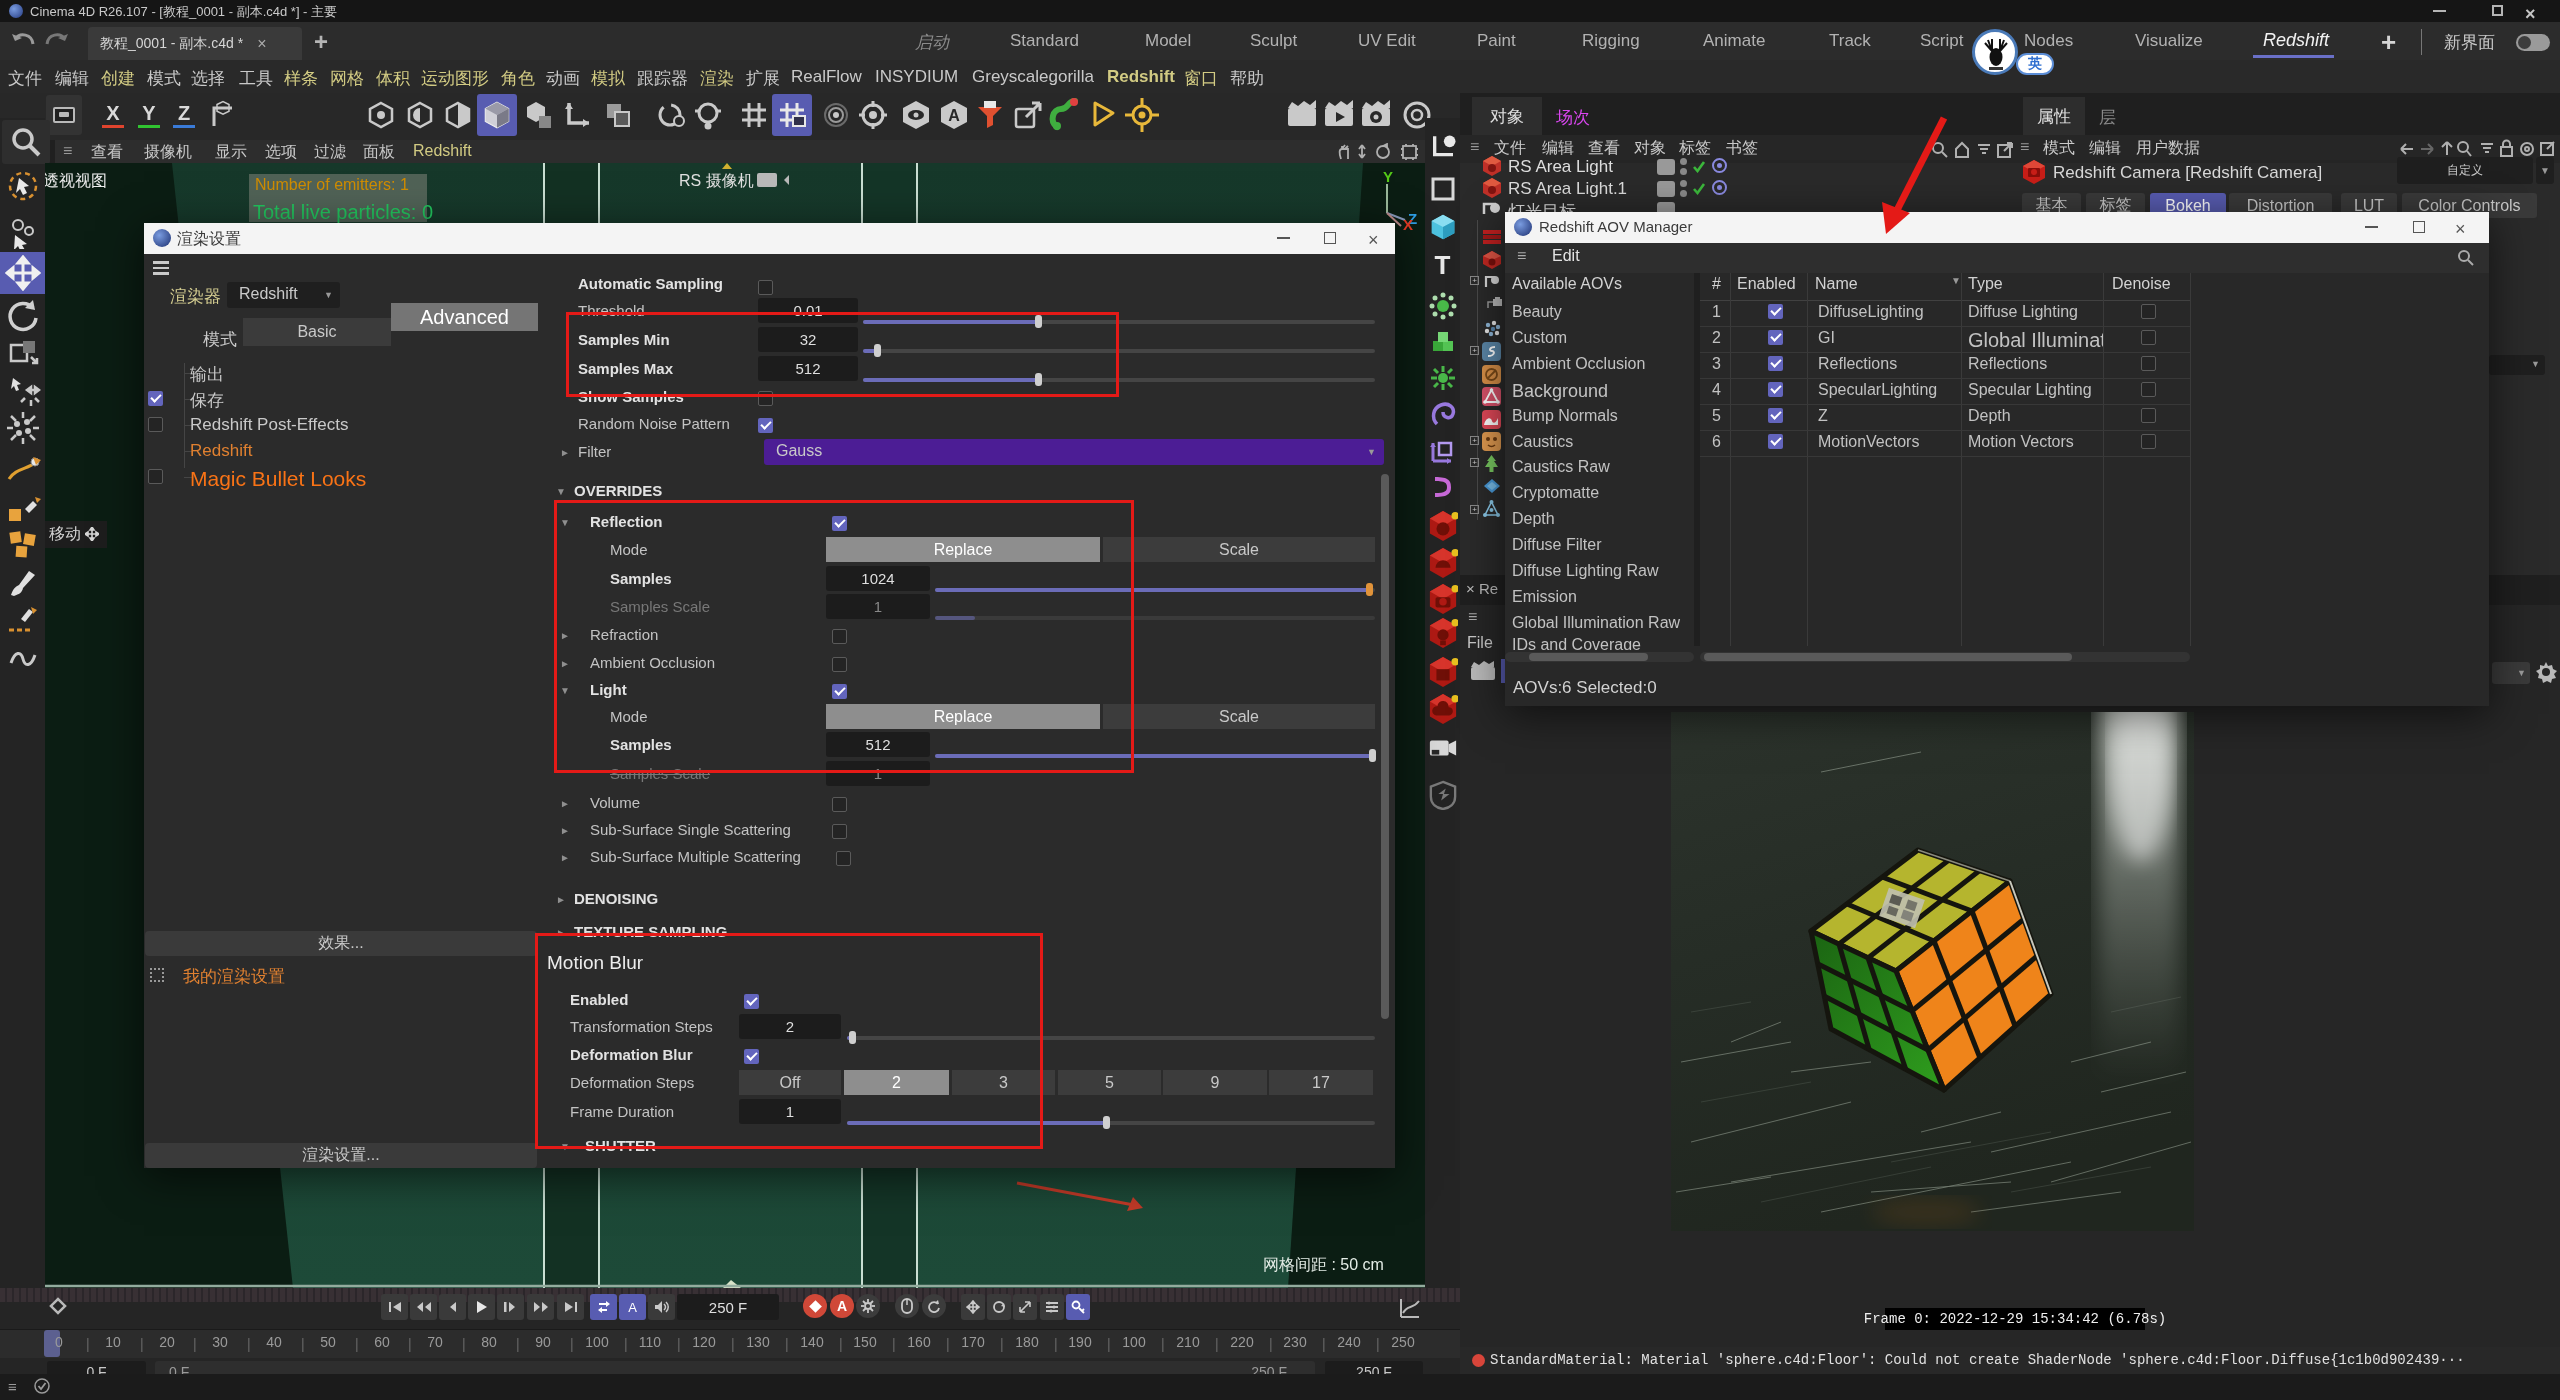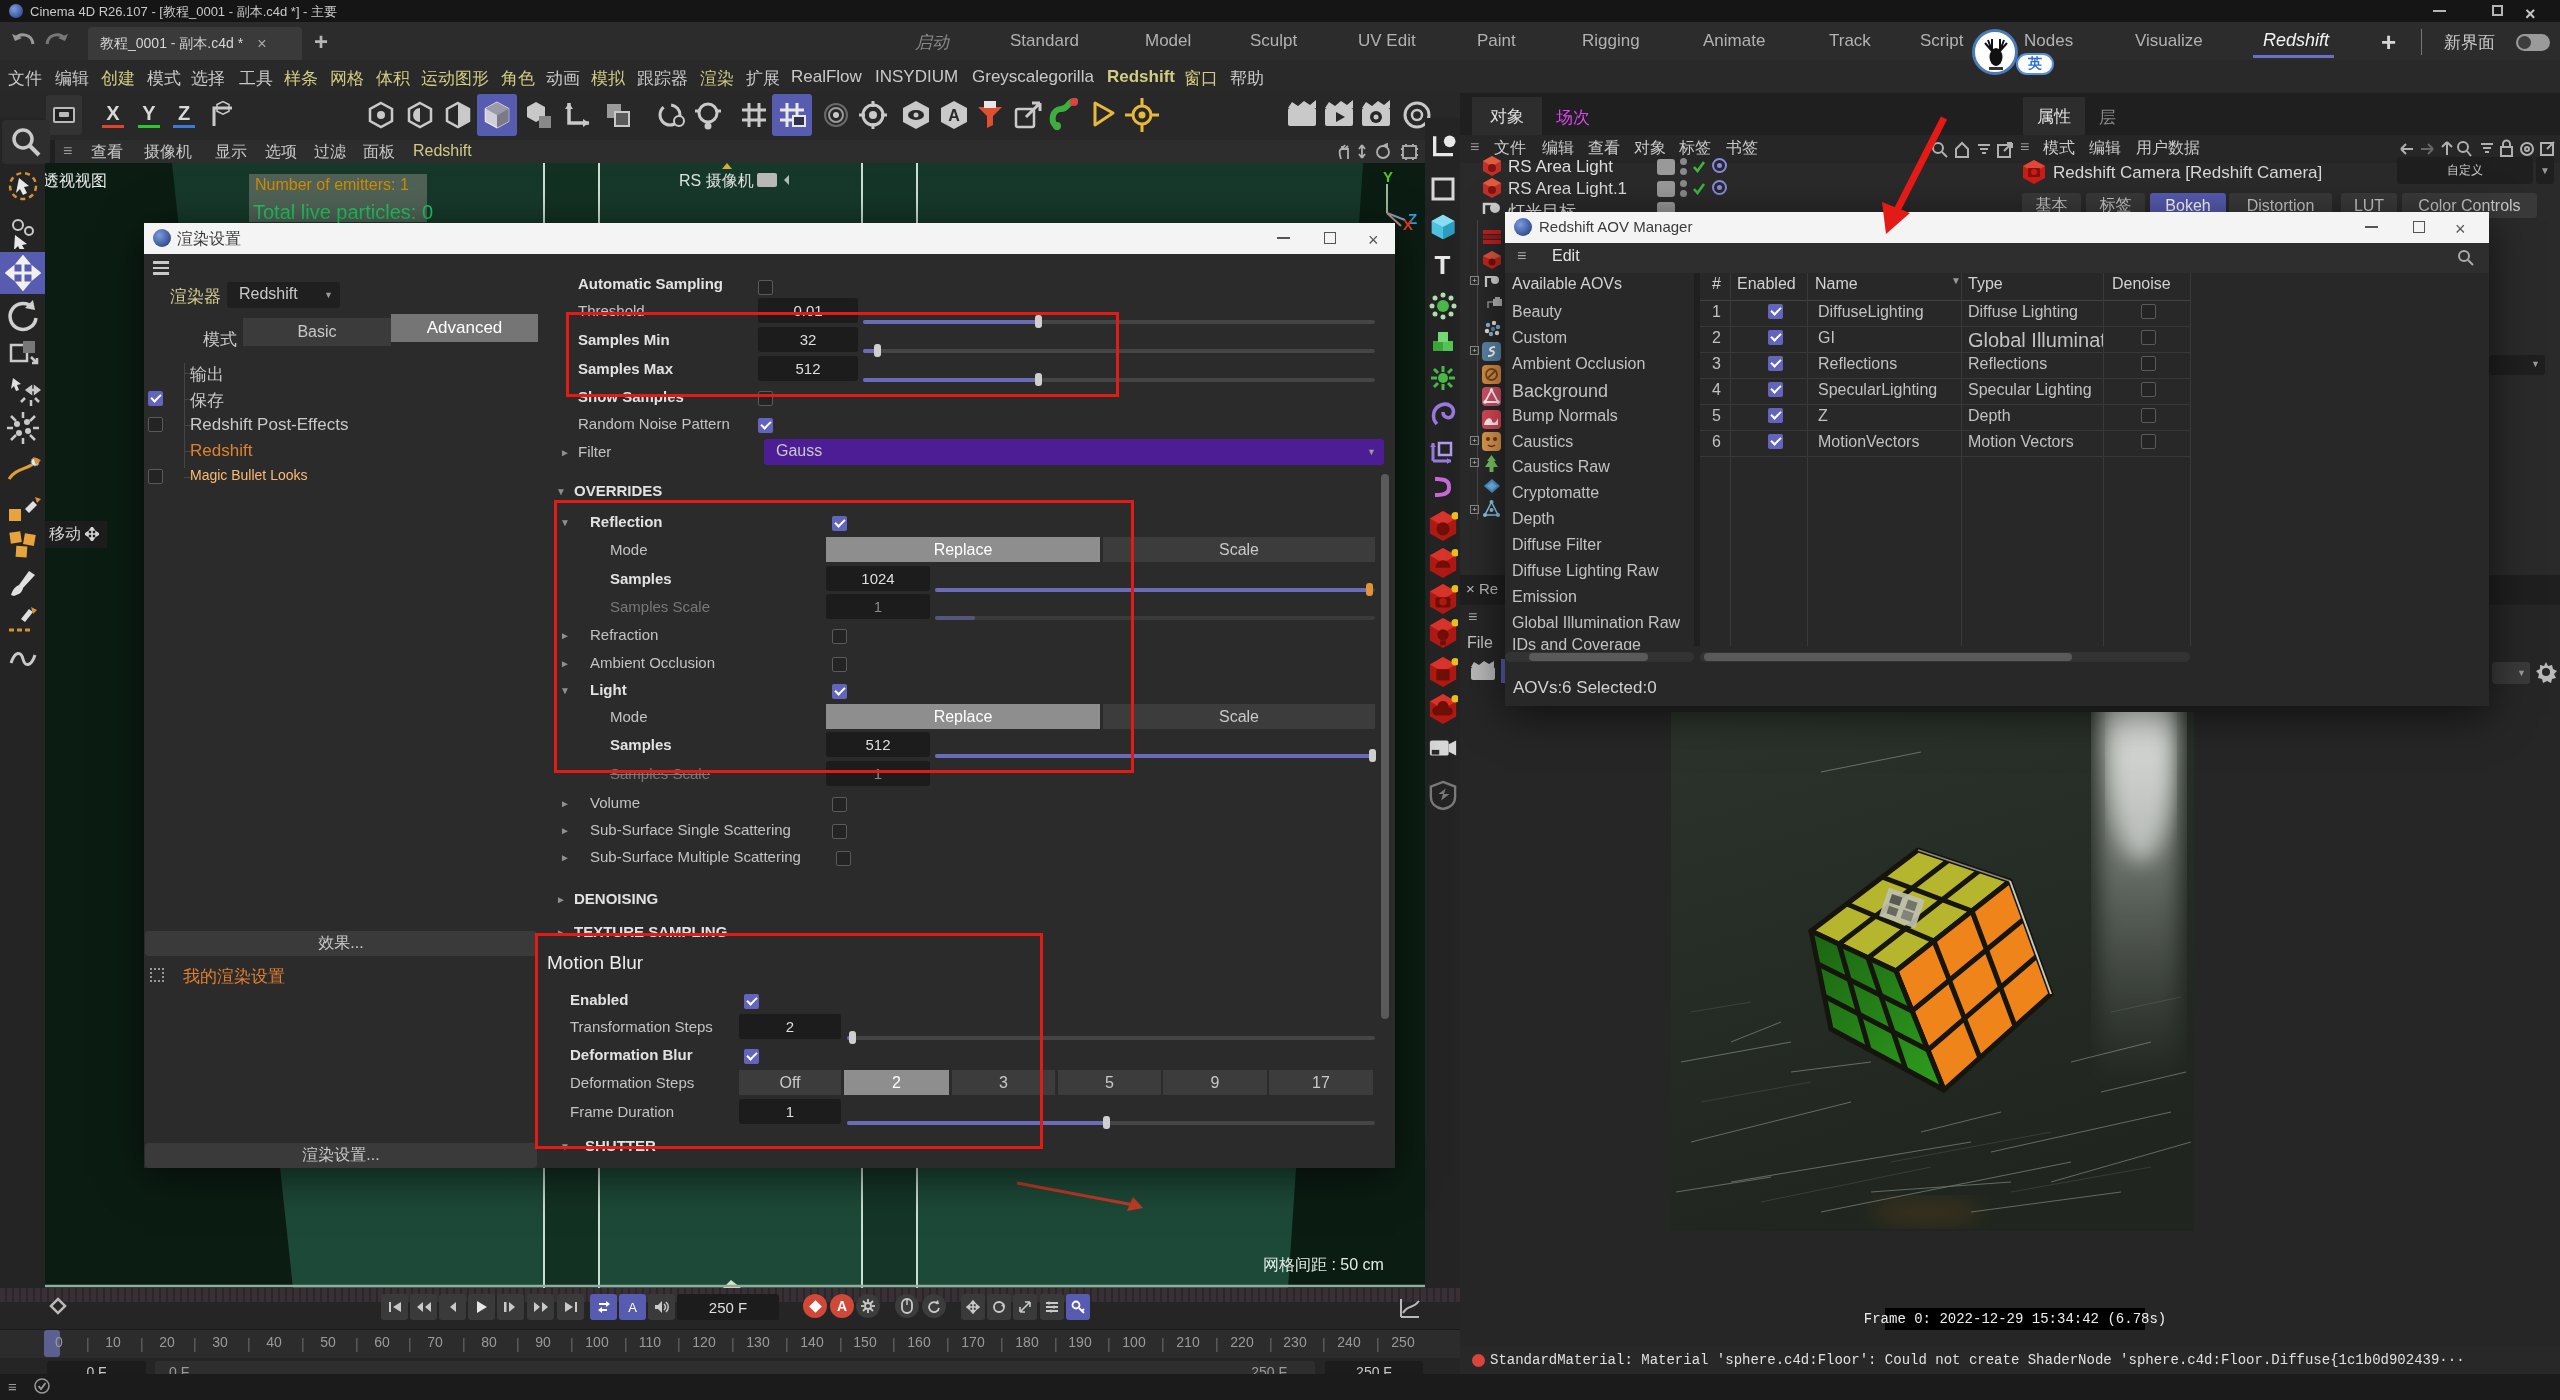--- a/index.html
+++ b/index.html
@@ -854,35 +854,35 @@
         <div style="height:2.5px;background:#c9c9c9;margin-bottom:3px"></div>
         <div style="height:2.5px;background:#c9c9c9"></div>
       </div>
   <div class="ab" style="left:26px;top:62px;color:#d6cf92;font-size:17px">渲染器</div>
   <div class="ab" style="left:83px;top:59px;width:113px;height:26px;background:#1f1f1f;border-radius:3px;color:#c9c9c9;font-size:16px">
         <span style="position:absolute;left:12px;top:3px">Redshift</span>
         <span style="position:absolute;right:7px;top:8px;color:#999;font-size:9px">▼</span>
       </div>
   <div class="ab" style="left:59px;top:105px;color:#c9c9c9;font-size:17px">模式</div>
   <div class="ab" style="left:99px;top:95px;width:148px;height:28px;background:#3b3b3b;color:#c9c9c9;font-size:16px;display:flex;align-items:center;justify-content:center">Basic</div>
-  <div class="ab" style="left:247px;top:91px;width:147px;height:28px;background:#757575;color:#fff;font-size:17px;display:flex;align-items:center;justify-content:center">Advanced</div>
+  <div class="ab" style="left:247px;top:80px;width:147px;height:28px;background:#757575;color:#fff;font-size:20px;display:flex;align-items:center;justify-content:center">Advanced</div>
   <div class="ab" style="left:40px;top:140px;width:1px;height:105px;background:#454545"></div>
   <div class="ab" style="left:40px;top:150px;width:8px;height:1px;background:#454545"></div>
   <div class="ab" style="left:40px;top:176px;width:8px;height:1px;background:#454545"></div>
   <div class="ab" style="left:40px;top:202px;width:8px;height:1px;background:#454545"></div>
   <div class="ab" style="left:40px;top:228px;width:8px;height:1px;background:#454545"></div>
   <div class="ab" style="left:40px;top:254px;width:8px;height:1px;background:#454545"></div>
   <div class="ab" style="left:46px;top:140px;color:#c9c9c9;font-size:17px">输出</div>
   <div class="cbc ab" style="left:4px;top:168px"></div>
   <div class="ab" style="left:46px;top:166px;color:#c9c9c9;font-size:17px">保存</div>
   <div class="cb ab" style="left:4px;top:194px"></div>
   <div class="ab" style="left:46px;top:192px;color:#c9c9c9;font-size:17px">Redshift Post-Effects</div>
   <div class="ab" style="left:46px;top:218px;color:#e08030;font-size:17px">Redshift</div>
   <div class="cb ab" style="left:4px;top:246px"></div>
-  <div class="ab" style="left:46px;top:244px;color:#fdba74;font-size:14px">Magic Bullet Looks</div>
+  <div class="ab" style="left:46px;top:244px;color:#f97316;font-size:21px">Magic Bullet Looks</div>
   <div class="ab" style="left:1px;top:708px;width:392px;height:25px;background:#3a3a3a;border-radius:4px;color:#c9c9c9;font-size:16px;display:flex;align-items:center;justify-content:center">效果...</div>
   <div class="ab" style="left:6px;top:745px;width:14px;height:14px;border:2px dotted #999"></div>
   <div class="ab" style="left:39px;top:742px;color:#e08030;font-size:17px">我的渲染设置</div>
   <div class="ab" style="left:1px;top:920px;width:392px;height:25px;background:#3a3a3a;border-radius:4px;color:#c9c9c9;font-size:16px;display:flex;align-items:center;justify-content:center">渲染设置...</div>
 
   <div class="ab" style="left:396px;top:31px;width:847px;height:914px;overflow:hidden">
     <div class="lblb ab" style="left:38px;top:21px">Automatic Sampling</div>
         <div class="cb ab" style="left:218px;top:26px"></div>
     <div class="lbl ab" style="left:38px;top:48px">Threshold</div>
         <div class="vbox ab" style="left:218px;top:44px;width:100px;height:25px">0.01</div>

